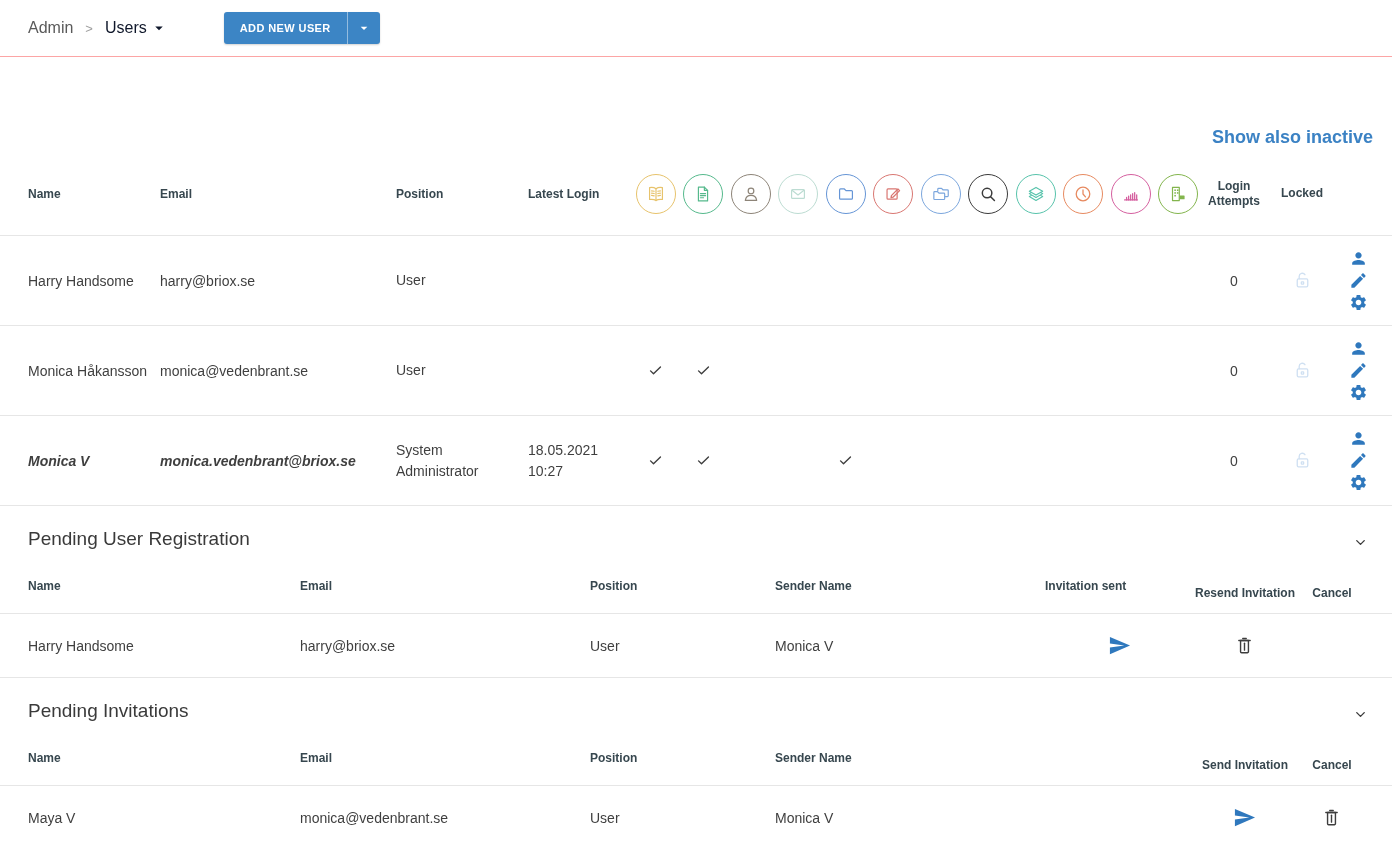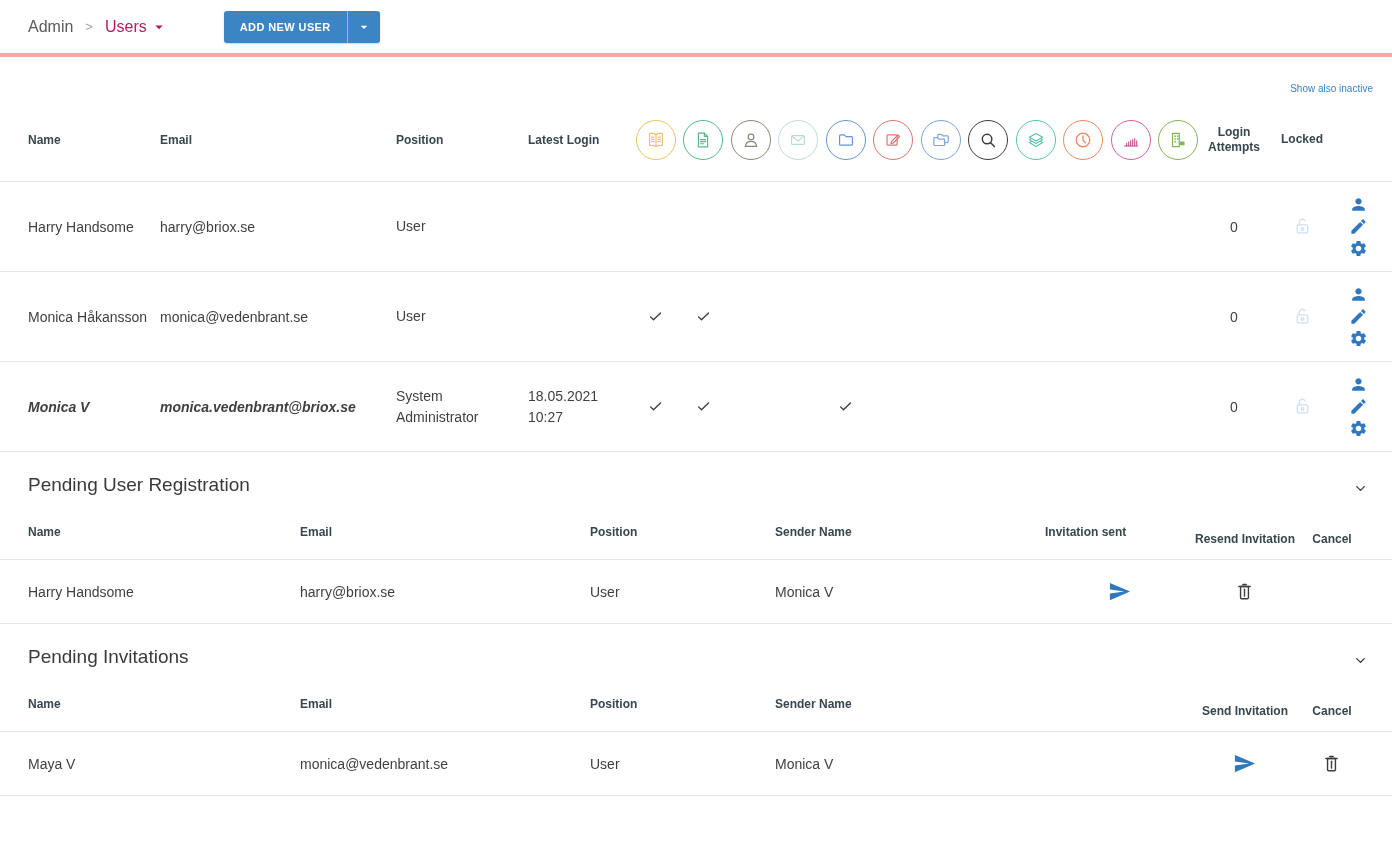--- a/index.html
+++ b/index.html
@@ -6,38 +6,38 @@
   html,body { margin:0; padding:0; }
   body {
     width:1392px; height:844px; overflow:hidden;
     background:#ffffff; color:#3f3f3f;
     font-family:"Liberation Sans", sans-serif;
   }
   button { font-family:inherit; }
 
   
   .topbar { display:flex; align-items:center; height:57px; padding-left:28px;
-            border-bottom:4px solid #fca5a5; }
+            border-bottom:1px solid #fca5a5; }
   .crumb { display:flex; align-items:center; }
   .crumb-root { font-size:16px; color:#5a5a5a; cursor:pointer; }
   .crumb-sep  { font-size:13px; color:#9e9e9e; margin:0 12px; }
-  .crumb-current { font-size:16px; color:#be185d; display:flex; align-items:center; gap:3px; cursor:pointer; }
+  .crumb-current { font-size:16px; color:#0f172a; display:flex; align-items:center; gap:3px; cursor:pointer; }
   .crumb-current svg { width:18px; height:18px; }
 
   .add-btn { margin-left:56px; display:flex; align-items:stretch; background:#3c85c5;
              border:none; padding:0; border-radius:3px; overflow:hidden; color:#fff;
              box-shadow:0 1px 2px rgba(0,0,0,.18); cursor:pointer; }
   .add-btn-main { padding:10px 16px; font-size:11px; font-weight:bold; letter-spacing:.4px; color:#fff; }
   .add-btn-caret { width:33px; display:flex; align-items:center; justify-content:center;
                    border-left:1px solid rgba(255,255,255,.45); }
   .add-btn-caret svg { width:16px; height:16px; }
 
   
   .inactive-row { display:flex; justify-content:flex-end; padding:26px 19px 4px 0; }
-  .inactive-link { color:#3b82c4; font-size:10px; font-weight:normal; cursor:pointer; text-decoration:none; }
+  .inactive-link { color:#3b82c4; font-size:18px; font-weight:bold; cursor:pointer; text-decoration:none;margin-top:44px; }
 
   
   .ugrid { display:grid;
     grid-template-columns:132px 236px 132px 104px repeat(12,47.5px) 64px 72px 40px;
     align-items:center; padding:0 12px 0 28px; }
   .uhead { height:84px; border-bottom:1px solid #e6e6e6;
            font-size:12px; font-weight:bold; color:#37474f; }
   .urow  { height:90px; border-bottom:1px solid #e6e6e6; font-size:14px; color:#3f3f3f; }
   .emph  { font-weight:bold; font-style:italic; }
   .c-pos, .c-latest { line-height:21px; padding-right:6px; }

